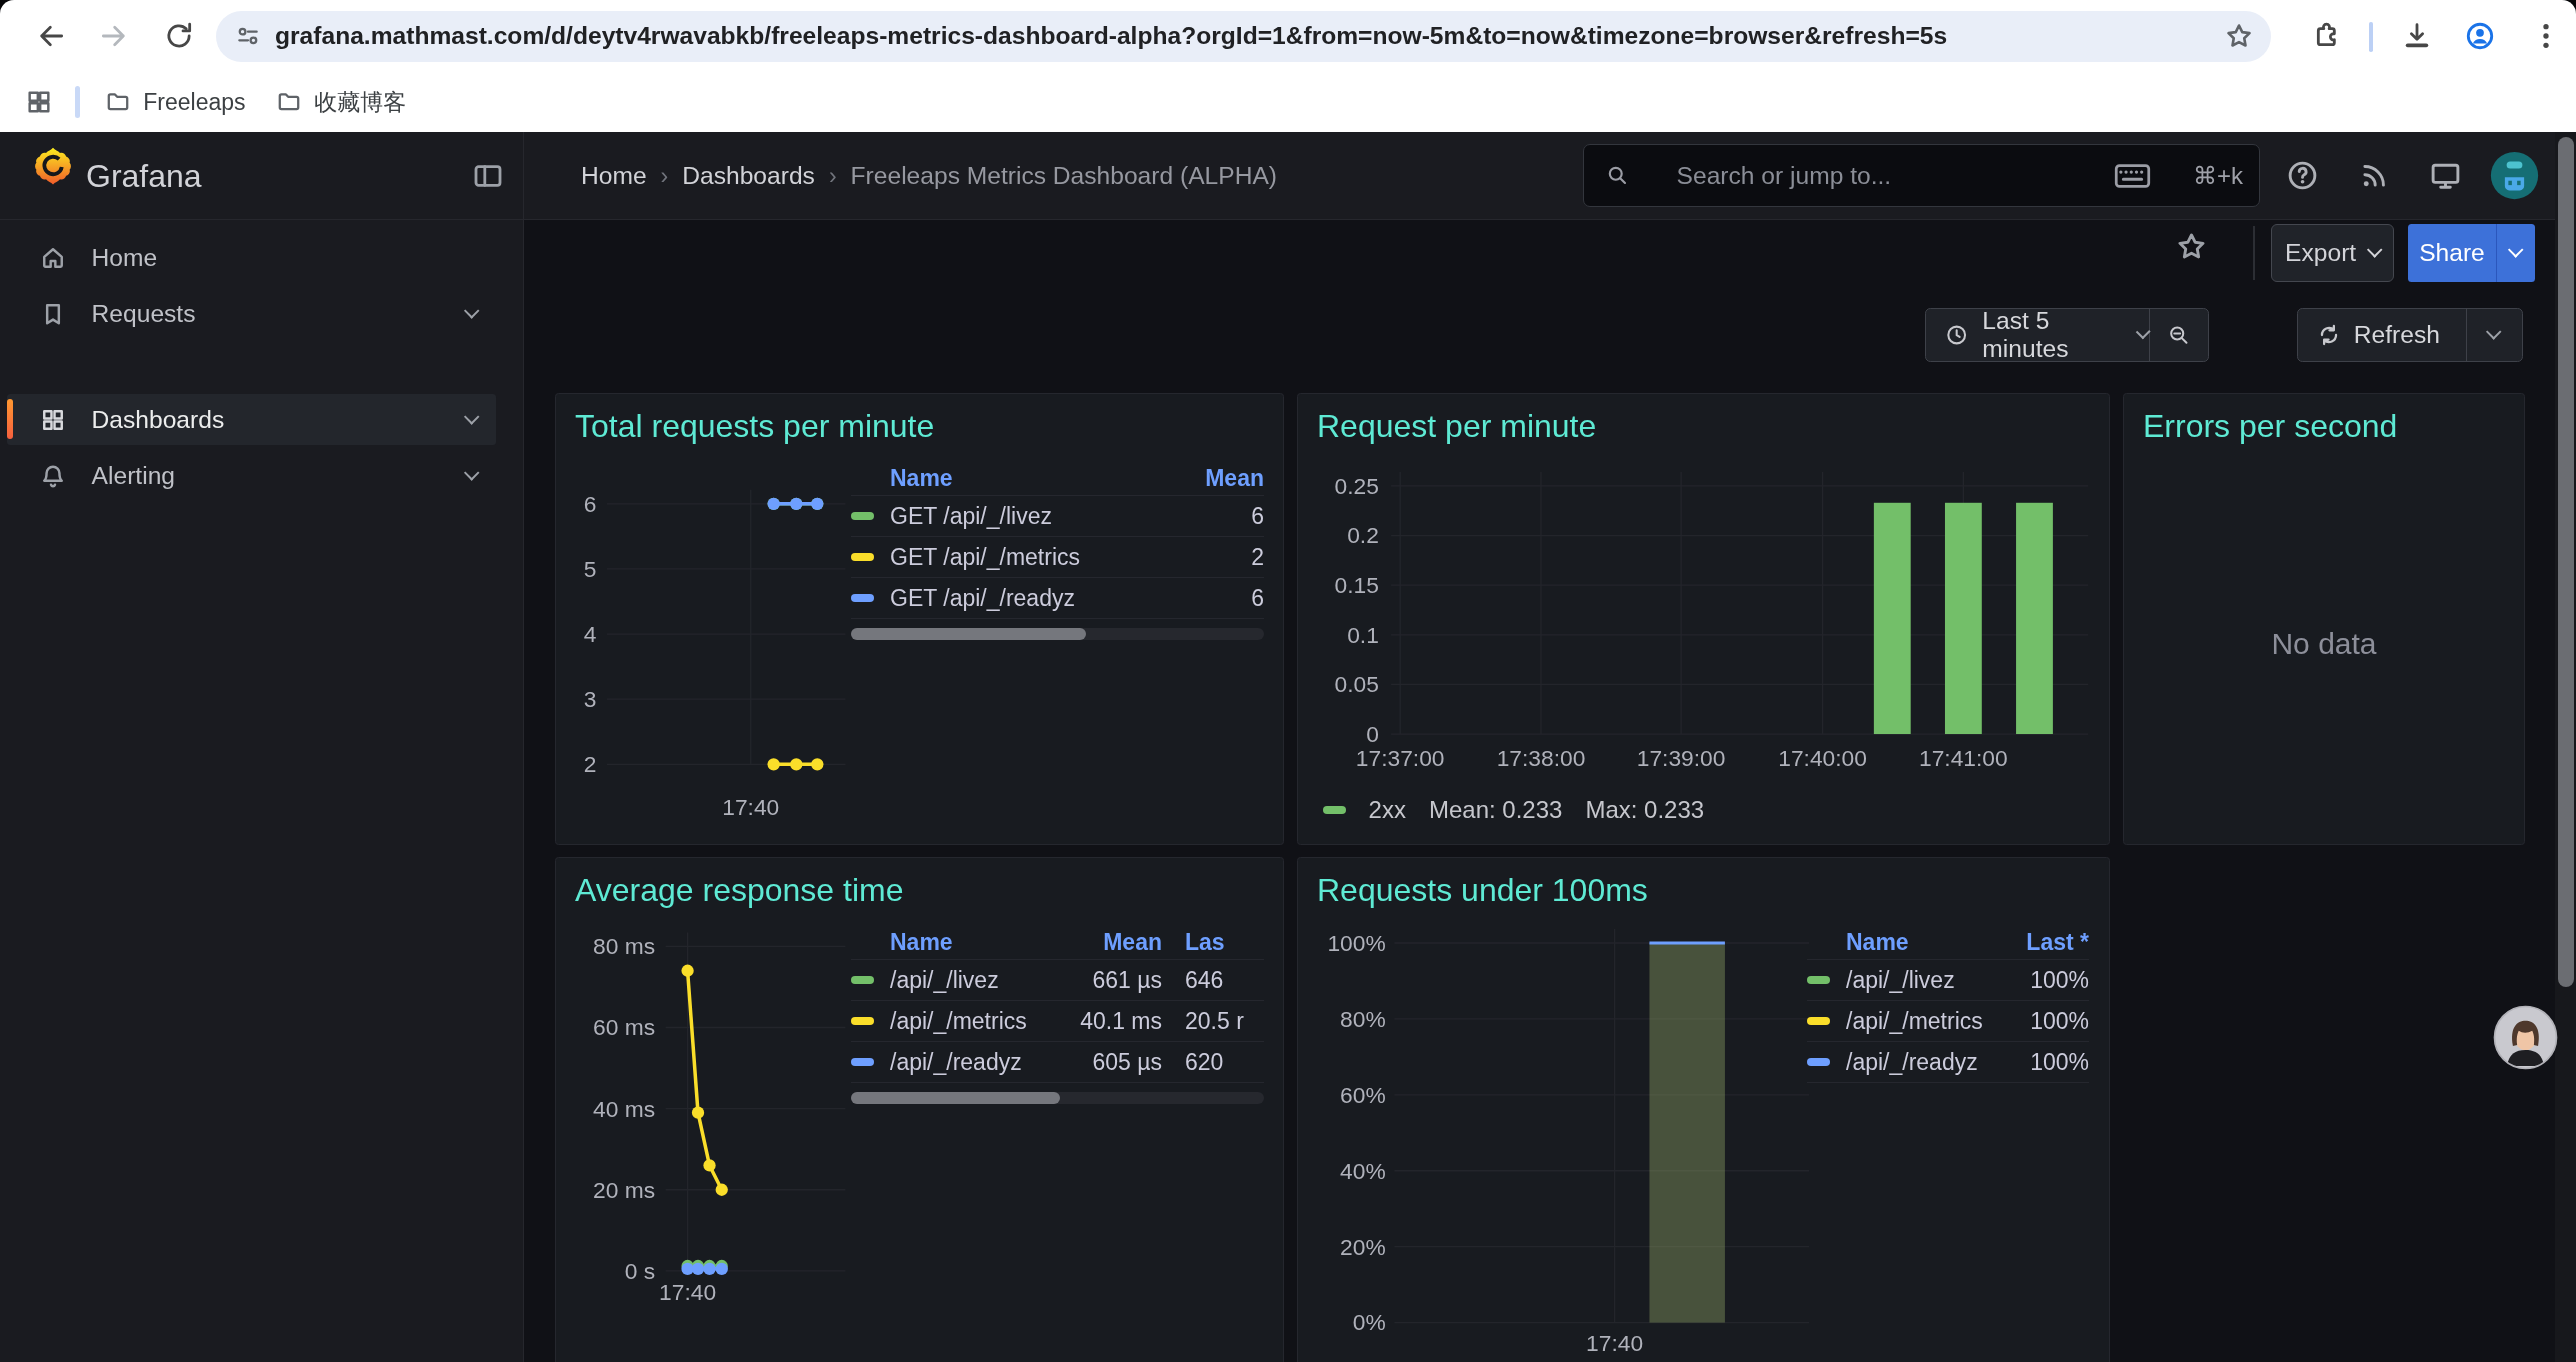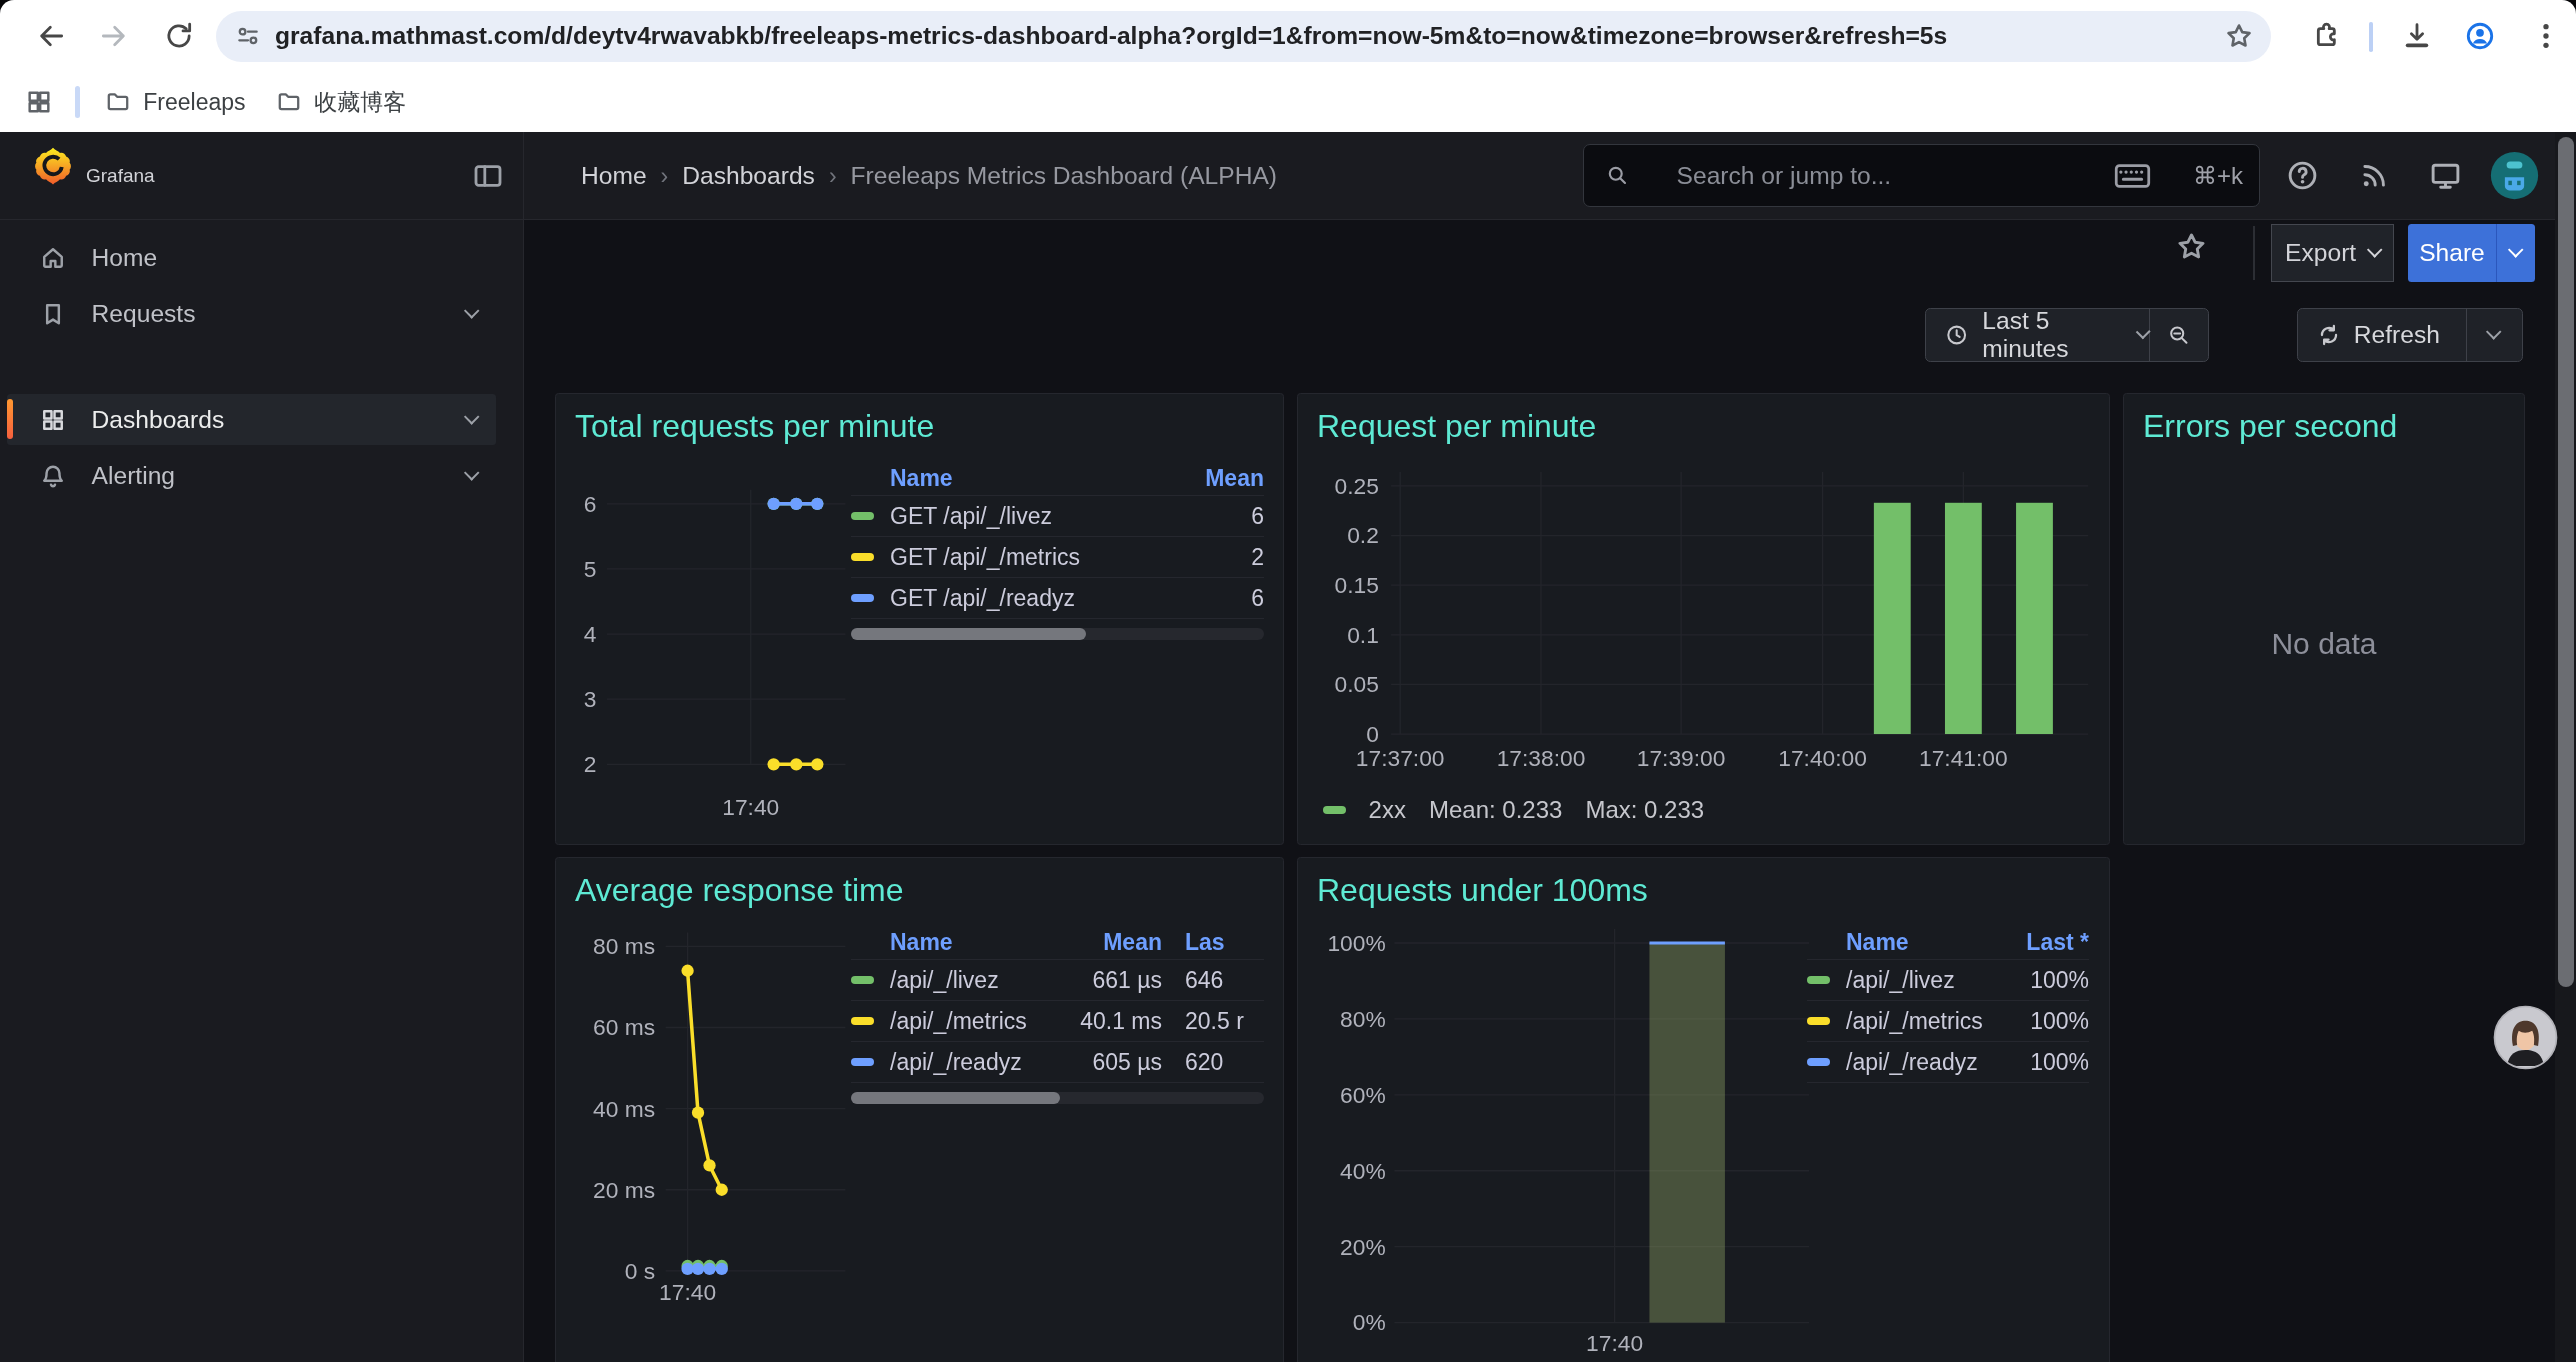--- a/index.html
+++ b/index.html
@@ -21,37 +21,37 @@
   .bbar-sep{position:absolute;left:75px;top:14px;width:5.3px;height:32px;background:#c9d9f7;border-radius:2.6px;}
   .bm-item{position:absolute;top:0;height:60px;display:flex;align-items:center;gap:12.3px;color:#3c4043;font-size:23px;}
   .bm-item .sic{width:26px;height:26px;color:#5f6368;}
 
   
   .app{position:absolute;left:0;top:132px;width:2576px;height:1231px;background:#101116;}
   .topnav{position:absolute;left:0;top:132px;width:2576px;height:88px;background:#1a1b20;border-bottom:0.9px solid #26272d;}
   .side-divider{position:absolute;left:523px;top:132px;width:0.9px;height:1231px;background:#26272d;}
   .sidebar{position:absolute;left:0;top:220px;width:523px;height:1142px;background:#1a1b20;}
   .glogo{position:absolute;left:32px;top:146px;width:42px;height:42px;}
-  .brand{position:absolute;left:86px;top:132px;height:88px;display:flex;align-items:center;font-size:19px;color:#d2d3d8;}
+  .brand{position:absolute;left:86px;top:132px;height:88px;display:flex;align-items:center;font-size:32px;color:#d2d3d8;}
   .nav-toggle{position:absolute;left:472px;top:160px;width:32px;height:32px;color:#9da1a8;}
   .breadcrumb{position:absolute;left:581px;top:132px;height:88px;display:flex;align-items:center;font-size:24.6px;}
   .bc-item{color:#d2d3d8;font-weight:500;}
   .bc-sep{color:#71747c;padding:0 14px;font-size:23px;}
   .bc-page{color:#9698a0;font-weight:400;}
   .searchbox{position:absolute;left:1583px;top:144px;width:677px;height:63px;background:#0b0c10;border:0.9px solid #33363d;border-radius:7px;display:flex;align-items:center;gap:33px;}
   .searchbox .mag{width:24.6px;height:24.6px;color:#9b9da5;margin-left:21px;flex:none;}
   .search-ph{margin-left:14px;font-size:24.6px;color:#8b8e97;flex:1;white-space:nowrap;}
   .kbd-ic{width:37px;height:26px;color:#9b9da5;flex:none;}
   .kbd-txt{font-size:24px;color:#9fa1a9;margin:0 16px 0 8.8px;flex:none;}
   .nav-cicon{position:absolute;top:159px;width:33px;height:33px;color:#aeb0b6;}
   .nav-avatar{position:absolute;left:2490px;top:151px;width:49px;height:49px;}
 
   .subnav-star{position:absolute;left:2175px;top:230px;width:33px;height:33px;color:#9da1a8;}
   .subnav-div{position:absolute;left:2253px;top:226px;width:1.8px;height:54px;background:#2c2e34;}
-  .btn{display:flex;align-items:center;justify-content:center;gap:12.3px;font-size:24.6px;border-radius:0;}
+  .btn{display:flex;align-items:center;justify-content:center;gap:12.3px;font-size:24.6px;border-radius:6px;}
   .btn-export{position:absolute;left:2271px;top:224px;width:123px;height:58px;background:#202329;border:0.9px solid #44474f;color:#d3d4d9;}
   .btn-share{position:absolute;left:2408px;top:224px;width:88px;height:58px;background:#3d71d9;color:#ffffff;font-weight:500;border-radius:3.5px 0 0 3.5px;}
   .btn-share-chev{position:absolute;left:2496px;top:224px;width:39px;height:58px;background:#3d71d9;border-left:1.8px solid #2b57bd;border-radius:0 3.5px 3.5px 0;display:flex;align-items:center;justify-content:center;color:#fff;}
   .chev{width:11.4px;height:11.4px;border-right:2.6px solid currentColor;border-bottom:2.6px solid currentColor;transform:rotate(45deg) translate(-1.8px,-1.8px);display:inline-block;}
 
   
   .side-item{position:absolute;left:7px;width:489px;height:51px;border-radius:3.5px;display:flex;align-items:center;color:#c0c2c8;}
   .side-item .sic{width:28px;height:28px;margin-left:32px;color:#9da1a8;flex:none;}
   .side-label{margin-left:24.6px;font-size:24.6px;flex:1;}
   .side-chev{margin-right:19px;color:#9da1a8;}

